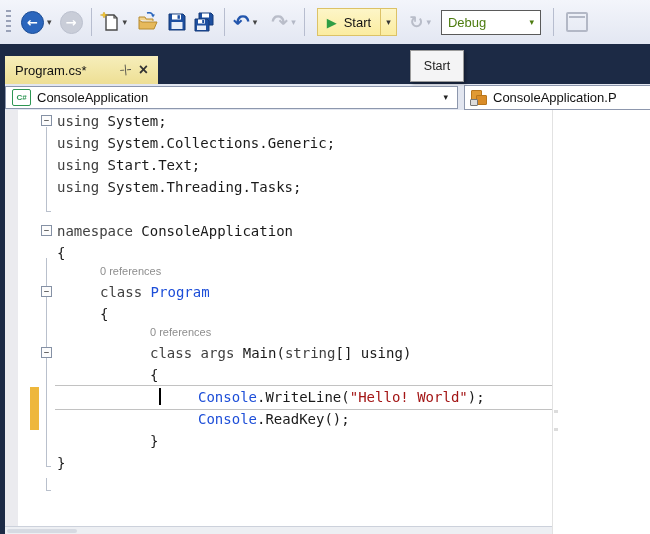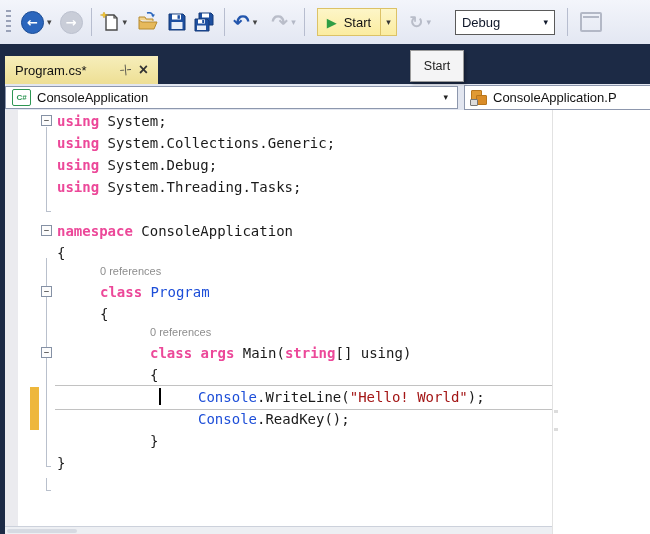--- a/index.html
+++ b/index.html
@@ -22,21 +22,21 @@
   .undo{font-size:20px;font-weight:bold;color:#2356ad;line-height:1;}
   .redo{font-size:20px;font-weight:bold;color:#b9bdc9;line-height:1;}
   .refresh{font-size:17px;font-weight:bold;color:#b9bdc9;line-height:1;}
   .startbox{display:flex;align-items:center;background:linear-gradient(#fdf6c8,#fbecA0);
             border:1px solid #dcc267;height:26px;padding:0 9px;margin-left:4px;}
   .startbox .play{color:#2f9e44;font-size:13px;margin-right:7px;font-family:"DejaVu Sans",sans-serif;}
   .startbox .lbl{font-size:13px;color:#111;}
   .startcaret{background:linear-gradient(#fdf6c8,#fbeca0);border:1px solid #dcc267;border-left:none;
               height:26px;width:15px;display:flex;align-items:center;justify-content:center;font-size:9px;color:#333;}
   .debugbox{display:flex;align-items:center;justify-content:space-between;background:#fff;border:1px solid #5a5a5a;
-            height:23px;width:86px;padding:0 6px;margin-left:24px;font-size:13px;color:#0f172a;}
+            height:23px;width:86px;padding:0 6px;margin-left:10px;font-size:13px;color:#4d7c0f;}
   .winicon{width:18px;height:16px;border:2px solid #b3b8c6;border-radius:2px;position:relative;}
   .winicon::after{content:"";position:absolute;left:1px;right:1px;top:2px;height:2px;background:#b3b8c6;}
   
   .tabstrip{position:absolute;left:0;top:44px;width:650px;height:40px;background:#1c2a45;}
   .navyleft{position:absolute;left:0;top:44px;width:5px;height:490px;background:#1c2a45;}
   .tab{position:absolute;left:5px;top:56px;width:153px;height:28px;
        background:linear-gradient(#f6eebb,#eedf94);display:flex;align-items:center;padding:0 10px;box-sizing:border-box;}
   .tab .ttl{font-size:13px;color:#111;flex:1;}
   .pin{font-size:12px;color:#444;margin-right:9px;transform:rotate(40deg);display:inline-block;}
   .xclose{font-size:16px;font-weight:bold;color:#333;line-height:1;}
@@ -59,21 +59,21 @@
   
   .editor{position:absolute;left:5px;top:110px;width:547px;height:416px;background:#fff;}
   .indmargin{position:absolute;left:0;top:0;width:13px;height:416px;background:#ebebef;}
   .changebar{position:absolute;left:25px;top:277px;width:9px;height:43px;background:#eeb73c;}
   .curline{position:absolute;left:50px;top:275px;width:497px;height:23px;border-top:1px solid #c2c2c2;border-bottom:1px solid #c2c2c2;}
   .caretbar{position:absolute;left:154px;top:278px;width:2px;height:17px;background:#000;}
   .codecol{position:absolute;left:52px;top:0;right:0;}
   .row{height:22px;line-height:22px;font-family:"DejaVu Sans Mono",monospace;font-size:14px;
        white-space:pre;position:relative;color:#000;}
   .row.codelens{height:17px;line-height:15px;font-family:"Liberation Sans",sans-serif;font-size:11px;color:#8e8e8e;}
-  .sg-kw{color:#ec4899;font-weight:bold;} .sg-ty{color:#1d4ed8;} .sg-st{color:#a31515;} .sg-pl{color:#1a1a1a;}
+  .sg-kw{color:#404040;} .sg-ty{color:#1d4ed8;} .sg-st{color:#a31515;} .sg-pl{color:#1a1a1a;}
   .fold{position:absolute;left:-16px;top:5px;width:11px;height:11px;border:1px solid #8591a5;background:#fcfcfc;
         box-sizing:border-box;font-size:9px;line-height:8px;text-align:center;color:#333;
         font-family:"DejaVu Sans Mono",monospace;}
   .guide{position:absolute;width:1px;background:#b9c0cc;left:41px;}
   .bend{position:absolute;height:1px;width:5px;background:#b9c0cc;left:41px;}
   .rightpane{position:absolute;left:552px;top:110px;width:98px;height:424px;background:#fff;border-left:1px solid #e2e2e2;}
   .mark{position:absolute;width:4px;height:3px;background:#dcdcdc;left:1px;}
   .hscroll{position:absolute;left:5px;top:526px;width:547px;height:8px;background:#edeff3;border-top:1px solid #ccd1db;box-sizing:border-box;}
   .hthumb{position:absolute;left:2px;top:2px;width:70px;height:4px;background:#d6dae2;border-radius:2px;}
 </style>
@@ -183,21 +183,21 @@
 
     <div class="guide" style="top:17px;height:84px;"></div>
     <div class="bend" style="top:101px;"></div>
     <div class="guide" style="top:148px;height:208px;"></div>
     <div class="bend" style="top:356px;"></div>
     <div class="guide" style="top:368px;height:12px;"></div>
     <div class="bend" style="top:380px;"></div>
     <div class="codecol" id="code-lines">
         <div class="row" style="padding-left: 0px;"><span class="fold">−</span><span class="sg-kw">using</span><span class="sg-pl"> System;</span></div>
         <div class="row" style="padding-left: 0px;"><span class="sg-kw">using</span><span class="sg-pl"> System.Collections.Generic;</span></div>
-        <div class="row" style="padding-left: 0px;"><span class="sg-kw">using</span><span class="sg-pl"> System.Debug;</span></div>
+        <div class="row" style="padding-left: 0px;"><span class="sg-kw">using</span><span class="sg-pl"> Start.Text;</span></div>
         <div class="row" style="padding-left: 0px;"><span class="sg-kw">using</span><span class="sg-pl"> System.Threading.Tasks;</span></div>
         <div class="row" style="padding-left: 0px;"></div>
         <div class="row" style="padding-left: 0px;"><span class="fold">−</span><span class="sg-kw">namespace</span><span class="sg-pl"> ConsoleApplication</span></div>
         <div class="row" style="padding-left: 0px;"><span class="sg-pl">{</span></div>
         <div class="row codelens" style="padding-left: 43px;">0 references</div>
         <div class="row" style="padding-left: 43px;"><span class="fold">−</span><span class="sg-kw">class</span><span class="sg-pl"> </span><span class="sg-ty">Program</span></div>
         <div class="row" style="padding-left: 43px;"><span class="sg-pl">{</span></div>
         <div class="row codelens" style="padding-left: 93px;">0 references</div>
         <div class="row" style="padding-left: 93px;"><span class="fold">−</span><span class="sg-kw">class</span><span class="sg-pl"> </span><span class="sg-kw">args</span><span class="sg-pl"> Main(</span><span class="sg-kw">string</span><span class="sg-pl">[] using)</span></div>
         <div class="row" style="padding-left: 93px;"><span class="sg-pl">{</span></div>

